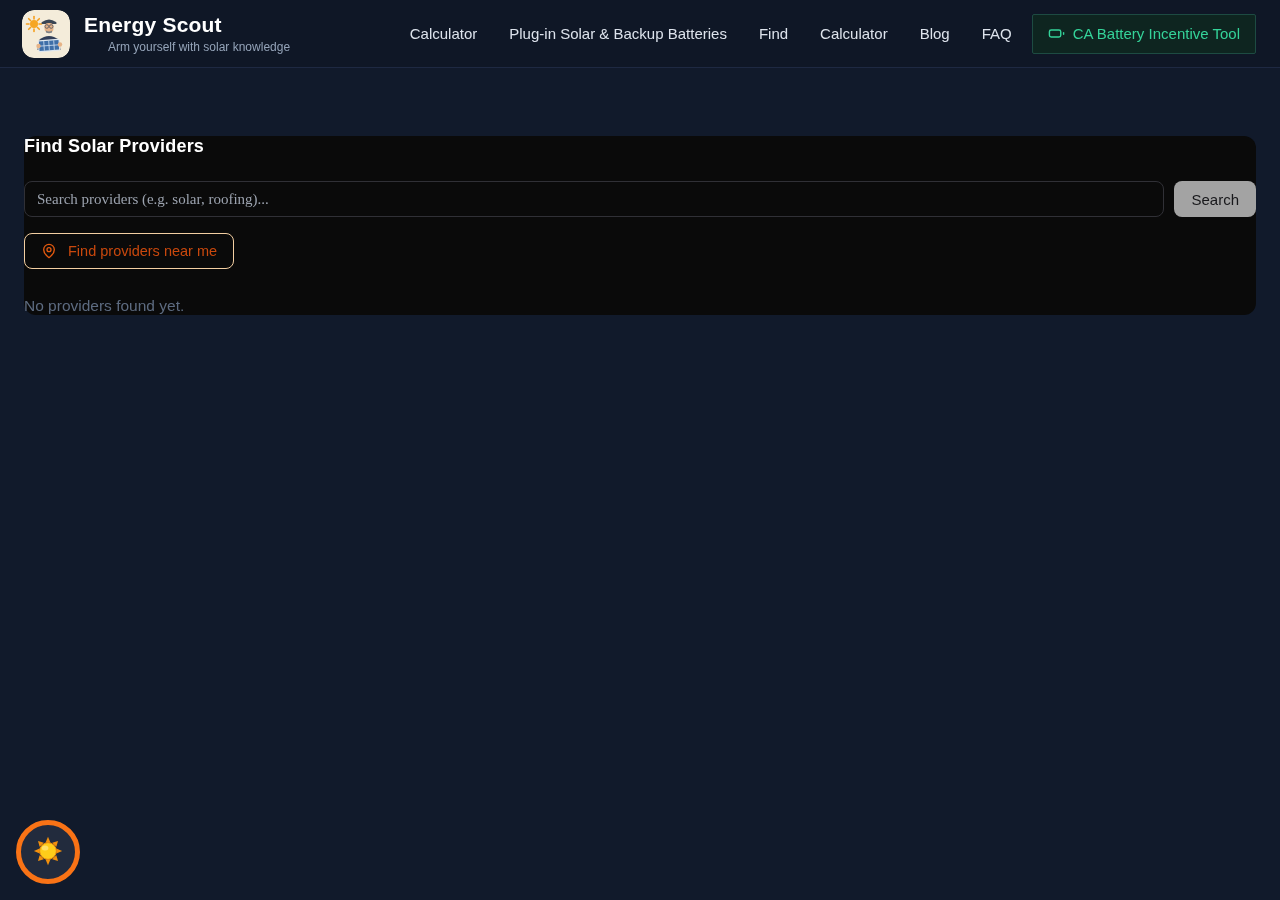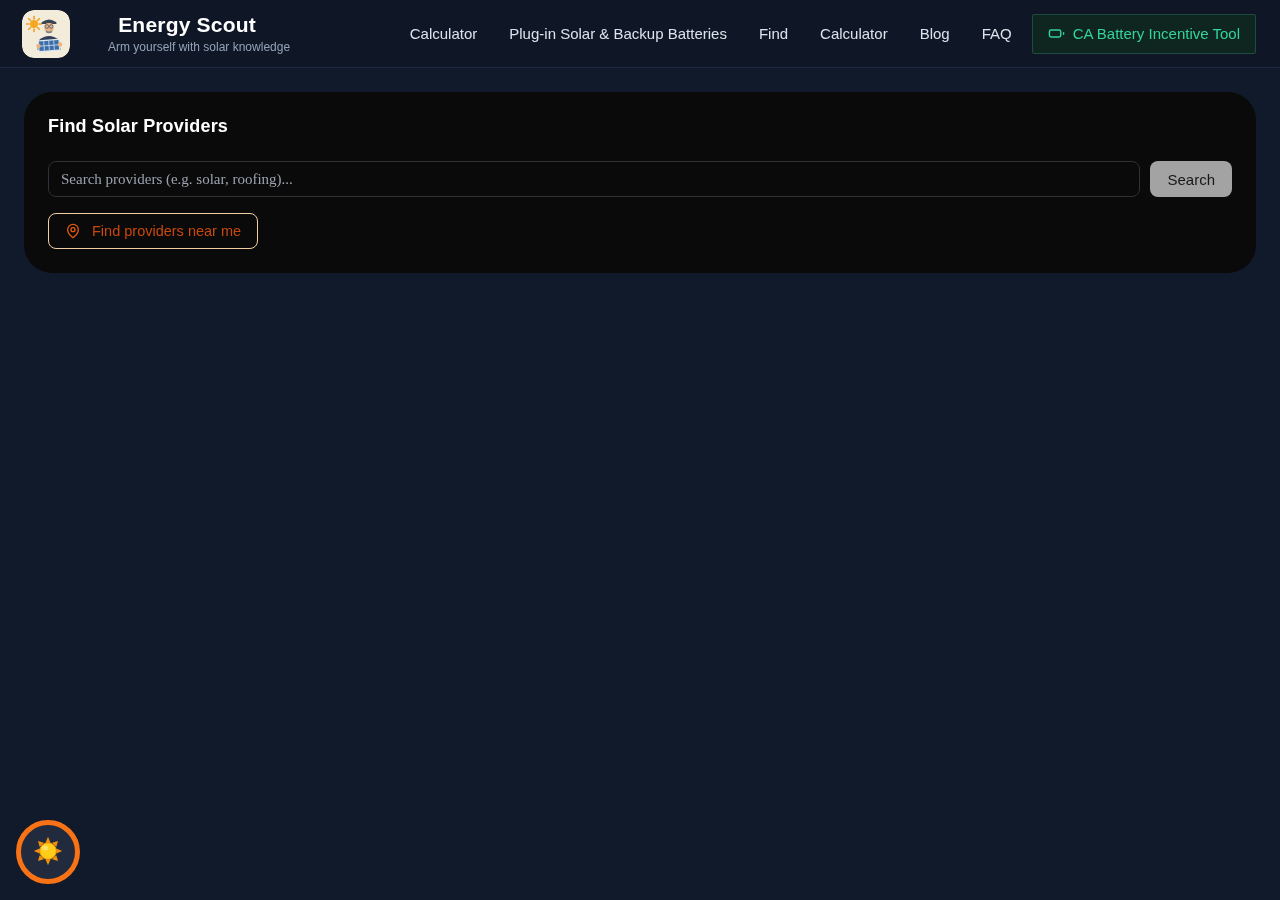--- a/index.html
+++ b/index.html
@@ -18,21 +18,21 @@
     display: flex;
     align-items: center;
     padding: 0 24px 0 22px;
   }
   .logo {
     width: 48px; height: 48px;
     border-radius: 12px;
     overflow: hidden;
     flex: none;
   }
-  .brand { margin-left: 14px; text-align: center; }
+  .brand { margin-left: 14px; }
   .brand-title {
     color: #ffffff;
     font-size: 21px;
     font-weight: bold;
     letter-spacing: 0.2px;
     line-height: 1.15;
   }
   .brand-tagline {
     color: #94a3b8;
     font-size: 12px;
@@ -66,22 +66,22 @@
     font-family: inherit;
     cursor: pointer;
     white-space: nowrap;
   }
   .cta-btn svg { display: block; }
 
   
   .main { padding: 24px; }
   .card {
     background: #0a0a0a;
-    border-radius: 28px;
-    padding: 24px;
+    border-radius: 12px;
+    margin-top: 44px;
   }
   .card-title {
     color: #ffffff;
     font-size: 18px;
     font-weight: bold;
     letter-spacing: 0.2px;
     margin-bottom: 24px;
   }
   .search-row {
     display: flex;
@@ -231,20 +231,21 @@
     <button class="near-me-btn">
       <span>
         <svg width="16" height="16" viewBox="0 0 24 24" fill="none" stroke="currentColor" stroke-width="2" stroke-linecap="round" stroke-linejoin="round">
           <path d="M20 10c0 6-8 12-8 12s-8-6-8-12a8 8 0 0 1 16 0Z"></path>
           <circle cx="12" cy="10" r="3"></circle>
         </svg>
       </span>
       <span>Find providers near me</span>
     </button>
 
+    <p class="empty-state">No providers found yet.</p>
   </section>
 </main>
 
 <button class="theme-toggle">
   <span>
     <svg width="30" height="30" viewBox="0 0 36 36">
       <g fill="#f4900c">
         <polygon points="18,1 21,8 15,8"></polygon>
         <polygon points="18,35 21,28 15,28"></polygon>
         <polygon points="1,18 8,15 8,21"></polygon>

